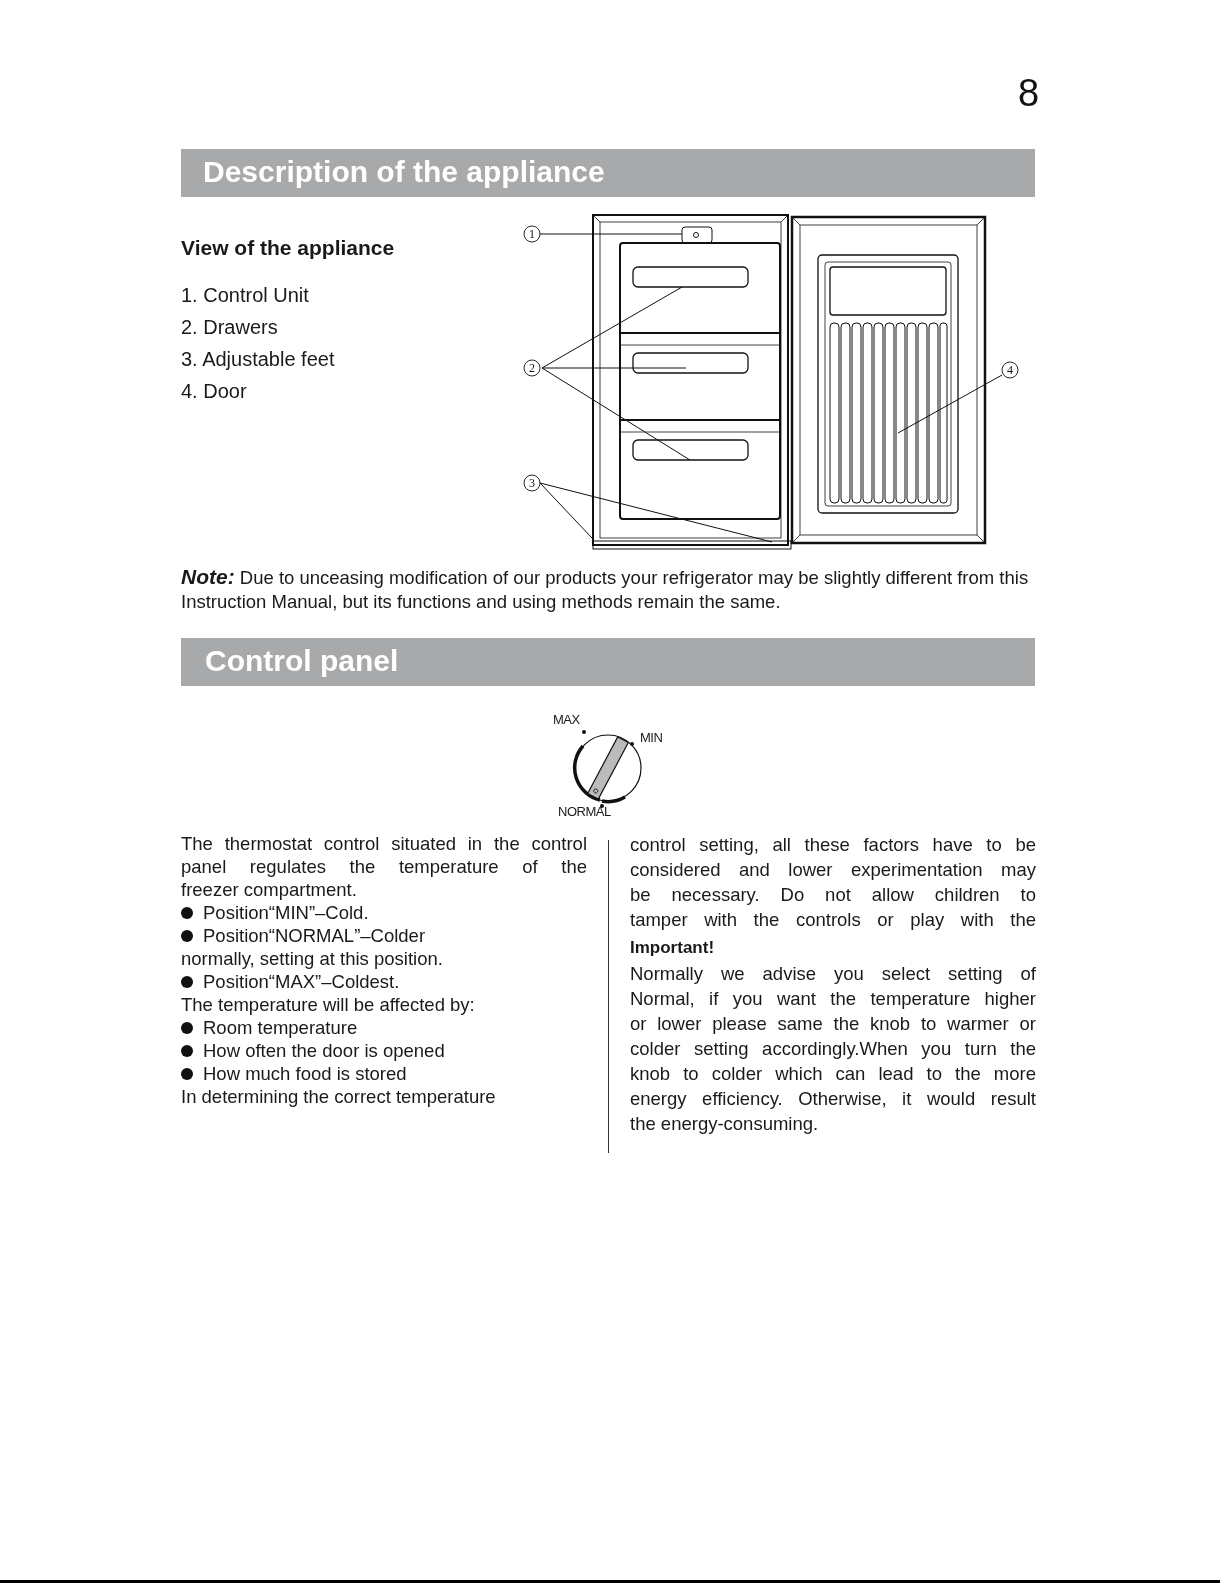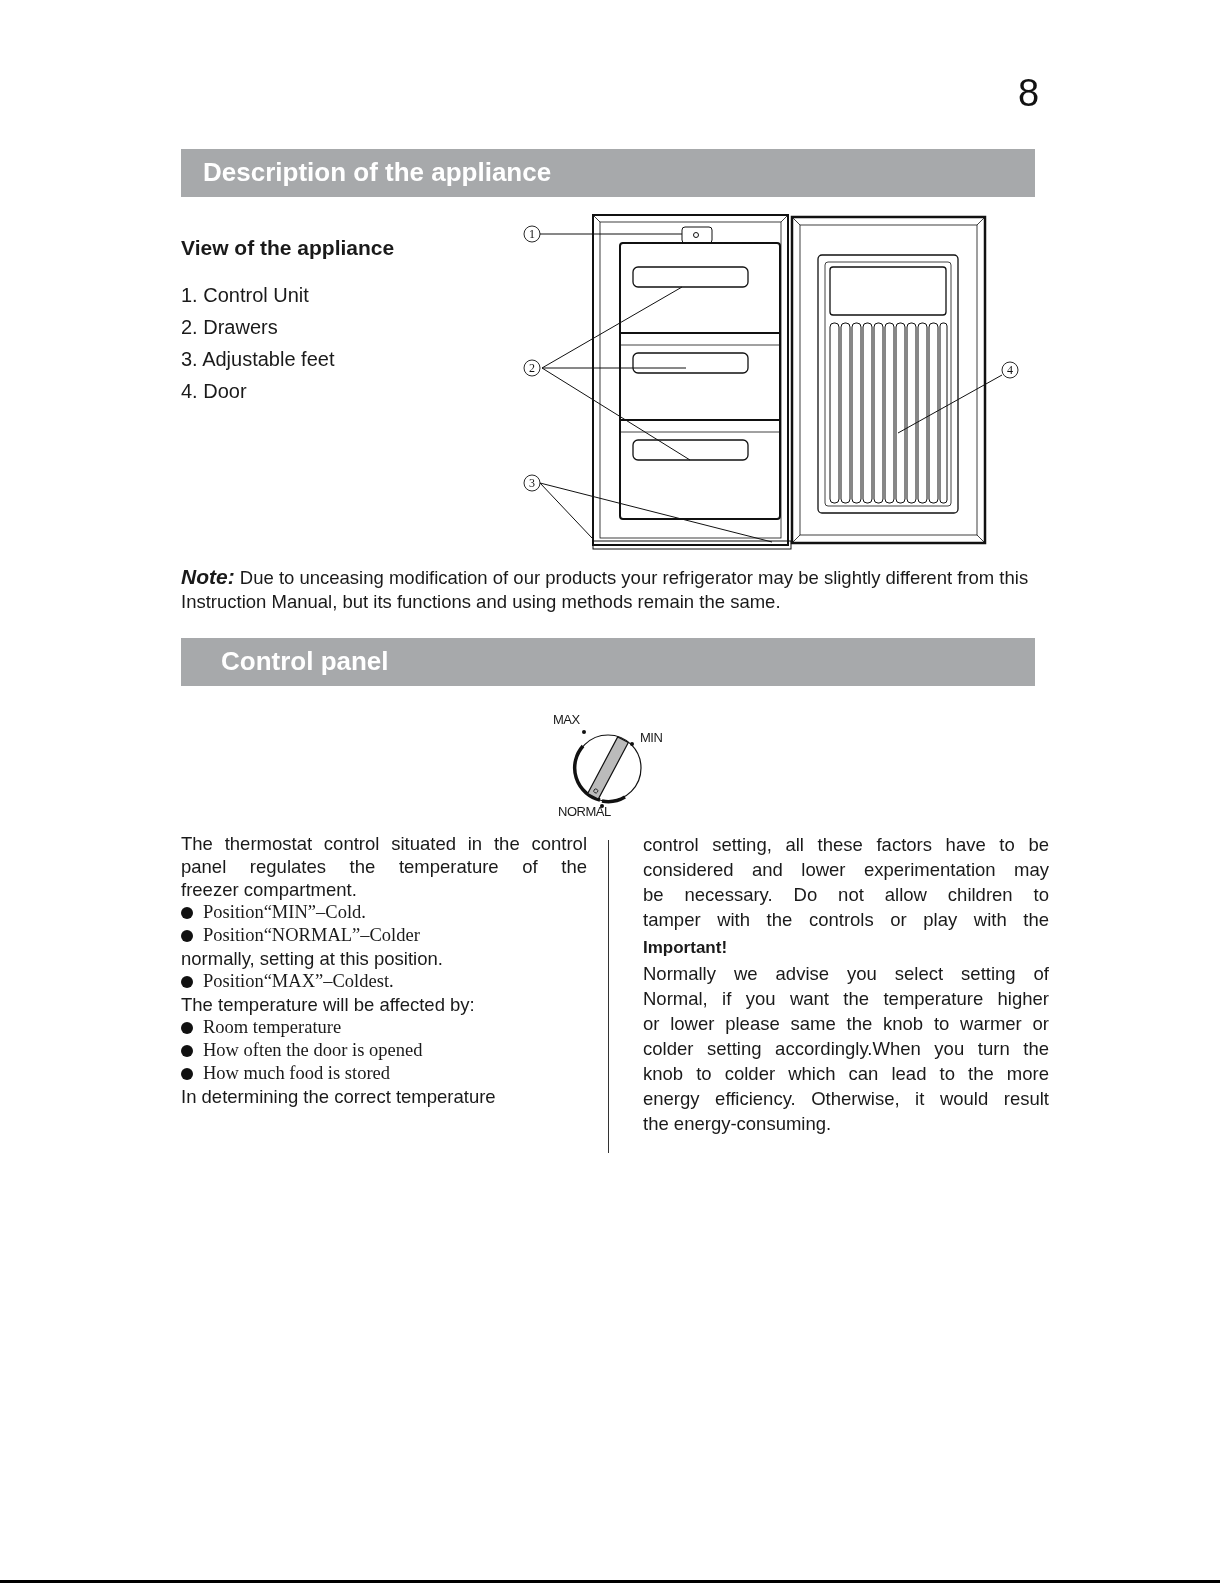--- a/index.html
+++ b/index.html
@@ -1,33 +1,33 @@
 <!DOCTYPE html>
 <html><head>
 <meta charset="utf-8">
 <style>
   html, body { margin:0; padding:0; background:#ffffff; }
   body { width:1220px; height:1583px; position:relative; overflow:hidden; font-family:"Liberation Sans", sans-serif; color:#1a1a1a; }
   .page-num { position:absolute; left:1018px; top:72px; font-size:38px; color:#111; }
-  .banner { position:absolute; left:181px; width:854px; height:48px; background:#a7a9ab; color:#fff; font-weight:bold; font-size:26px; line-height:46px; box-sizing:border-box; padding-left:22px; }
+  .banner { position:absolute; left:181px; width:854px; height:48px; background:#a7a9ab; color:#fff; font-weight:bold; font-size:30px; line-height:46px; box-sizing:border-box; padding-left:22px; }
   .banner.b1 { top:149px; }
-  .banner.b2 { top:638px; padding-left:40px; }
+  .banner.b2 { top:638px; padding-left:24px; }
   .subhead { position:absolute; left:181px; top:236px; font-weight:bold; font-size:21px; }
   .parts { position:absolute; left:181px; top:282px; margin:0; padding:0; list-style:none; font-size:20px; }
   .parts li { height:32px; line-height:26px; }
   .figure { position:absolute; left:510px; top:205px; width:530px; height:360px; }
   .note { position:absolute; left:181px; top:565px; width:860px; font-size:18.5px; line-height:24px; }
   .note b { font-size:21px;font-style:italic; }
   .dial { position:absolute; left:540px; top:708px; width:140px; height:118px; }
   .col { position:absolute; top:832px; font-size:18.5px; line-height:23px; }
   .col.left { left:181px; width:406px; }
   .col.right { left:630px; width:406px; }
   .justify { text-align:justify; text-align-last:justify; }
   .last { text-align:left; text-align-last:left; }
-  .bl { position:relative; padding-left:22px;font-family:Liberation Serif, serif; }
+  .bl { position:relative; padding-left:22px; }
   .bl::before { content:""; position:absolute; left:0; top:6px; width:12px; height:12px; border-radius:50%; background:#111; }
   .divider { position:absolute; left:608px; top:840px; width:1px; height:313px; background:#333; }
   .imp { font-weight:bold; font-size:17px; line-height:27px; margin-top:2px; }
   .bottom-line { position:absolute; left:0; top:1580px; width:1220px; height:3px; background:#000; }
 </style>
 </head>
 <body>
 
 <div class="page-num">8</div>
 
@@ -142,21 +142,21 @@
   <div class="bl">Position“MAX”–Coldest.</div>
   <div>The temperature will be affected by:</div>
   <div class="bl">Room temperature</div>
   <div class="bl">How often the door is opened</div>
   <div class="bl">How much food is stored</div>
   <div>In determining the correct temperature</div>
 </div>
 
 <div class="divider"></div>
 
-<div class="col right" style="line-height:25px;margin-left:13px;">
+<div class="col right" style="line-height:25px;">
   <div class="justify">control setting, all these factors have to be</div>
   <div class="justify">considered and lower experimentation may</div>
   <div class="justify">be necessary. Do not allow children to</div>
   <div class="justify">tamper with the controls or play with the</div>
   <div class="imp">Important!</div>
   <div class="justify">Normally we advise you select setting of</div>
   <div class="justify">Normal, if you want the temperature higher</div>
   <div class="justify">or  lower please same the knob to warmer or</div>
   <div class="justify">colder setting accordingly.When you turn the</div>
   <div class="justify">knob to colder which can lead to the more</div>

